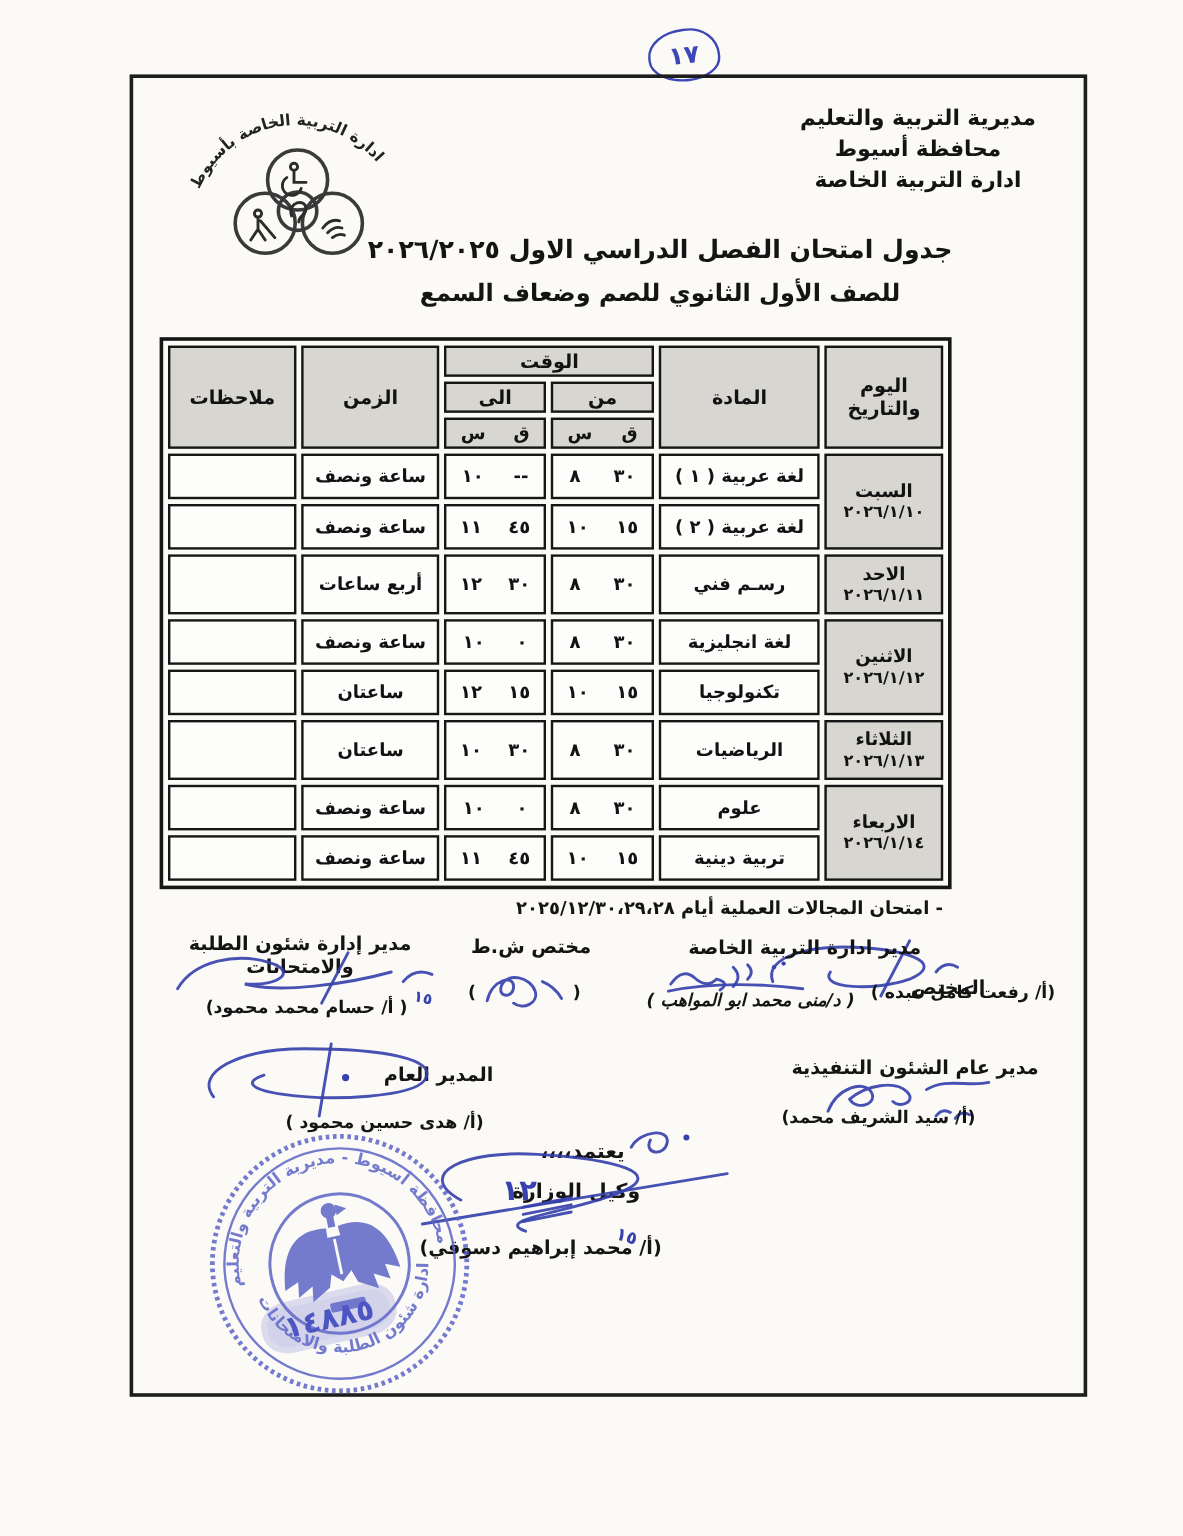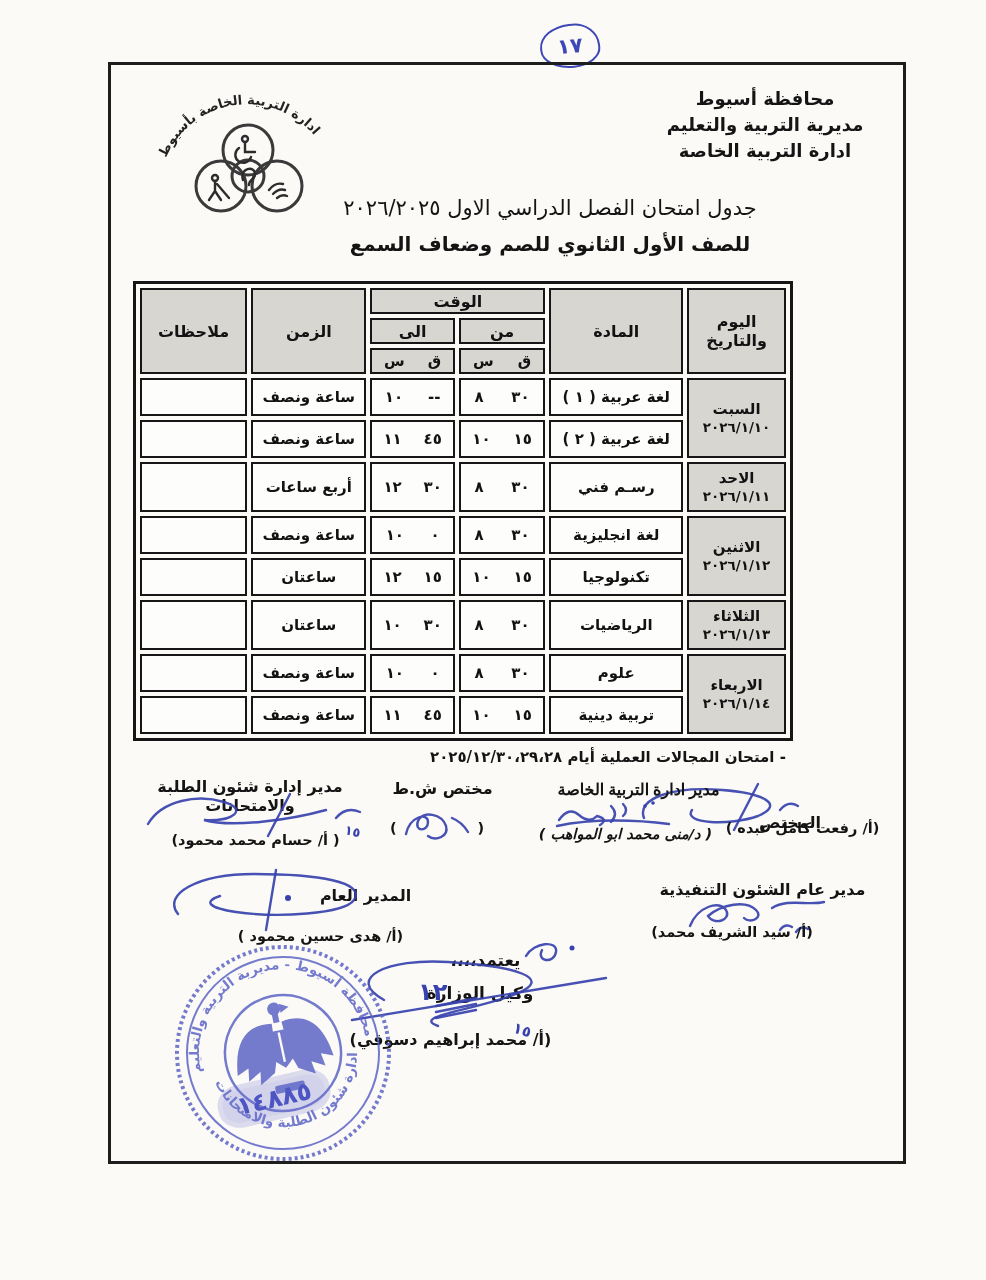--- a/index.html
+++ b/index.html
@@ -5,21 +5,21 @@
   html,body{margin:0;padding:0;}
   .page{position:relative;width:986px;height:1280px;background:#fbfaf7;overflow:hidden;
         font-family:"DejaVu Sans",sans-serif;color:#141414;}
   .abs{position:absolute;}
   .frame{left:108px;top:62px;width:792px;height:1096px;border:3px solid #1d1d1d;}
   .handnum{left:540px;top:24px;width:56px;height:40px;display:flex;align-items:center;justify-content:center;
            color:#3d47b5;font-size:21px;font-weight:bold;border:2.5px solid #3d47b5;
            border-radius:58% 48% 52% 60% / 55% 60% 45% 50%;transform:rotate(-6deg);}
   .org{left:600px;top:86px;width:330px;text-align:center;direction:rtl;}
   .org div{font-size:18px;font-weight:bold;line-height:26px;}
-  .title1{left:240px;top:196px;width:620px;text-align:center;direction:rtl;font-size:21px;font-weight:normal;}
+  .title1{left:240px;top:196px;width:620px;text-align:center;direction:rtl;font-size:21px;font-weight:bold;}
   .title2{left:240px;top:232px;width:620px;text-align:center;direction:rtl;font-size:20px;font-weight:bold;}
   
   table.sched{position:absolute;left:133px;top:281px;width:660px;direction:rtl;table-layout:fixed;
               border-collapse:separate;border-spacing:4px;border:3px solid #161616;}
   .sched th,.sched td{border:2px solid #161616;padding:0;text-align:center;vertical-align:middle;
               font-weight:bold;color:#121212;background:#fdfdfb;overflow:hidden;}
   .sched .shade{background:#d8d6d1;}
   .c-day{width:96px}.c-sub{width:130px}.c-from{width:84px}.c-to{width:82px}.c-dur{width:112px}.c-note{width:104px}
   tr.hr th{height:22px;font-size:16px;}
   tr.dr td{height:34px;font-size:15px;}
@@ -74,22 +74,22 @@
         <circle cx="70" cy="86" r="3"></circle>
           <path d="M70,89 L70,99 M70,99 L64,108 M70,99 L76,108 M72,92 L84,106"></path>
       </g>
       <g>
         <path d="M124,98 q6,-8 14,-6 M128,102 q6,-6 12,-4 M132,106 q5,-4 10,-2"></path>
       </g>
     </g>
   </svg>
 
   <div class="abs org">
+    <div>مديرية التربية والتعليم</div>
     <div>محافظة أسيوط</div>
-    <div>مديرية التربية والتعليم</div>
     <div>ادارة التربية الخاصة</div>
   </div>
 
   <div class="abs title1">جدول امتحان الفصل الدراسي الاول ٢٠٢٦/٢٠٢٥</div>
   <div class="abs title2">للصف الأول الثانوي للصم وضعاف السمع</div>
 
   <table class="sched">
     <colgroup>
         <col class="c-day">
         <col class="c-sub">
@@ -291,21 +291,21 @@
   <div class="abs footnote">- امتحان المجالات العملية أيام ٢٠٢٥/١٢/٣٠،٢٩،٢٨</div>
 
   <div class="abs siglabel" style="left:735px;top:775px;width:110px;margin-top:38px;">المختص</div>
   <svg class="abs" style="left:630px;top:780px;" width="180" height="52" viewBox="0 0 180 52">
     <path class="ink" d="M14,38 C6,18 44,6 92,10 C132,13 156,24 128,36 C100,46 52,44 62,30"></path>
     <path class="ink" d="M128,4 L104,50"></path>
       <path class="ink" d="M150,30 q8,-10 18,-4"></path>
   </svg>
   <div class="abs signame" style="left:710px;top:820px;width:185px;">(أ/ رفعت كامل عبده )</div>
 
-  <div class="abs siglabel" style="left:536px;top:780px;width:205px;font-family:Liberation Serif, serif;">مدير ادارة التربية الخاصة</div>
+  <div class="abs siglabel" style="left:568px;top:780px;width:205px;">مدير ادارة التربية الخاصة</div>
   <svg class="abs" style="left:553px;top:798px;" width="120" height="32" viewBox="0 0 120 32">
     <path class="ink" d="M6,22 q10,-14 20,-5 t18,1 q12,3 3,9"></path>
       <path class="ink" d="M58,8 q8,8 0,16"></path>
     <path class="ink" d="M70,6 q6,6 0,12"></path>
       <circle cx="92" cy="8" r="1.8" fill="#3742ad"></circle>
       <circle cx="100" cy="5" r="1.8" fill="#3742ad"></circle>
     <path class="ink" d="M4,28 C40,20 86,22 116,26"></path>
   </svg>
   <div class="abs signame" style="left:528px;top:826px;width:195px;font-style:italic;">( د/منى محمد ابو المواهب )</div>
 

